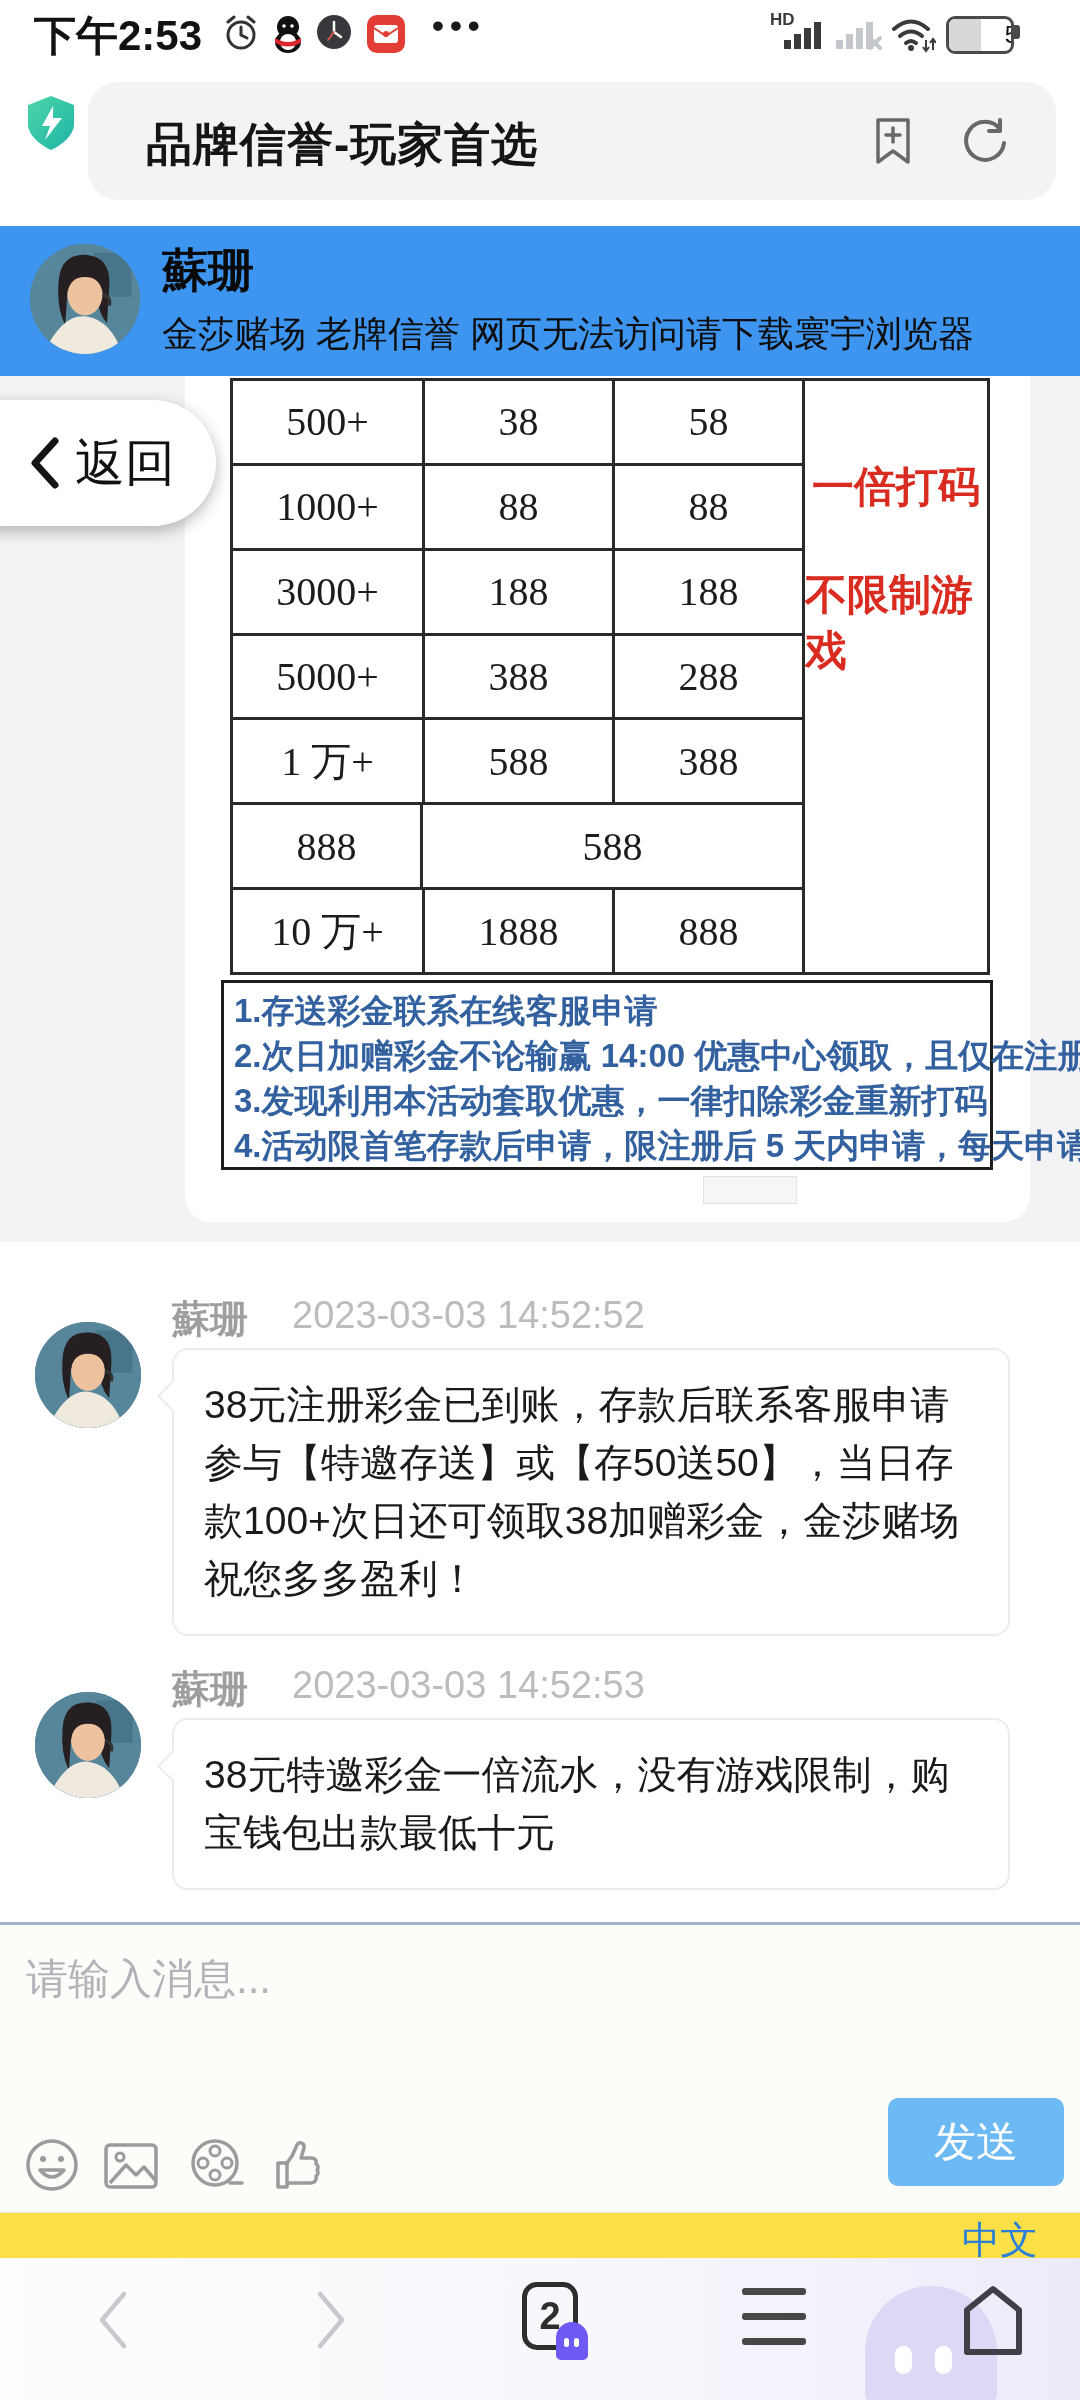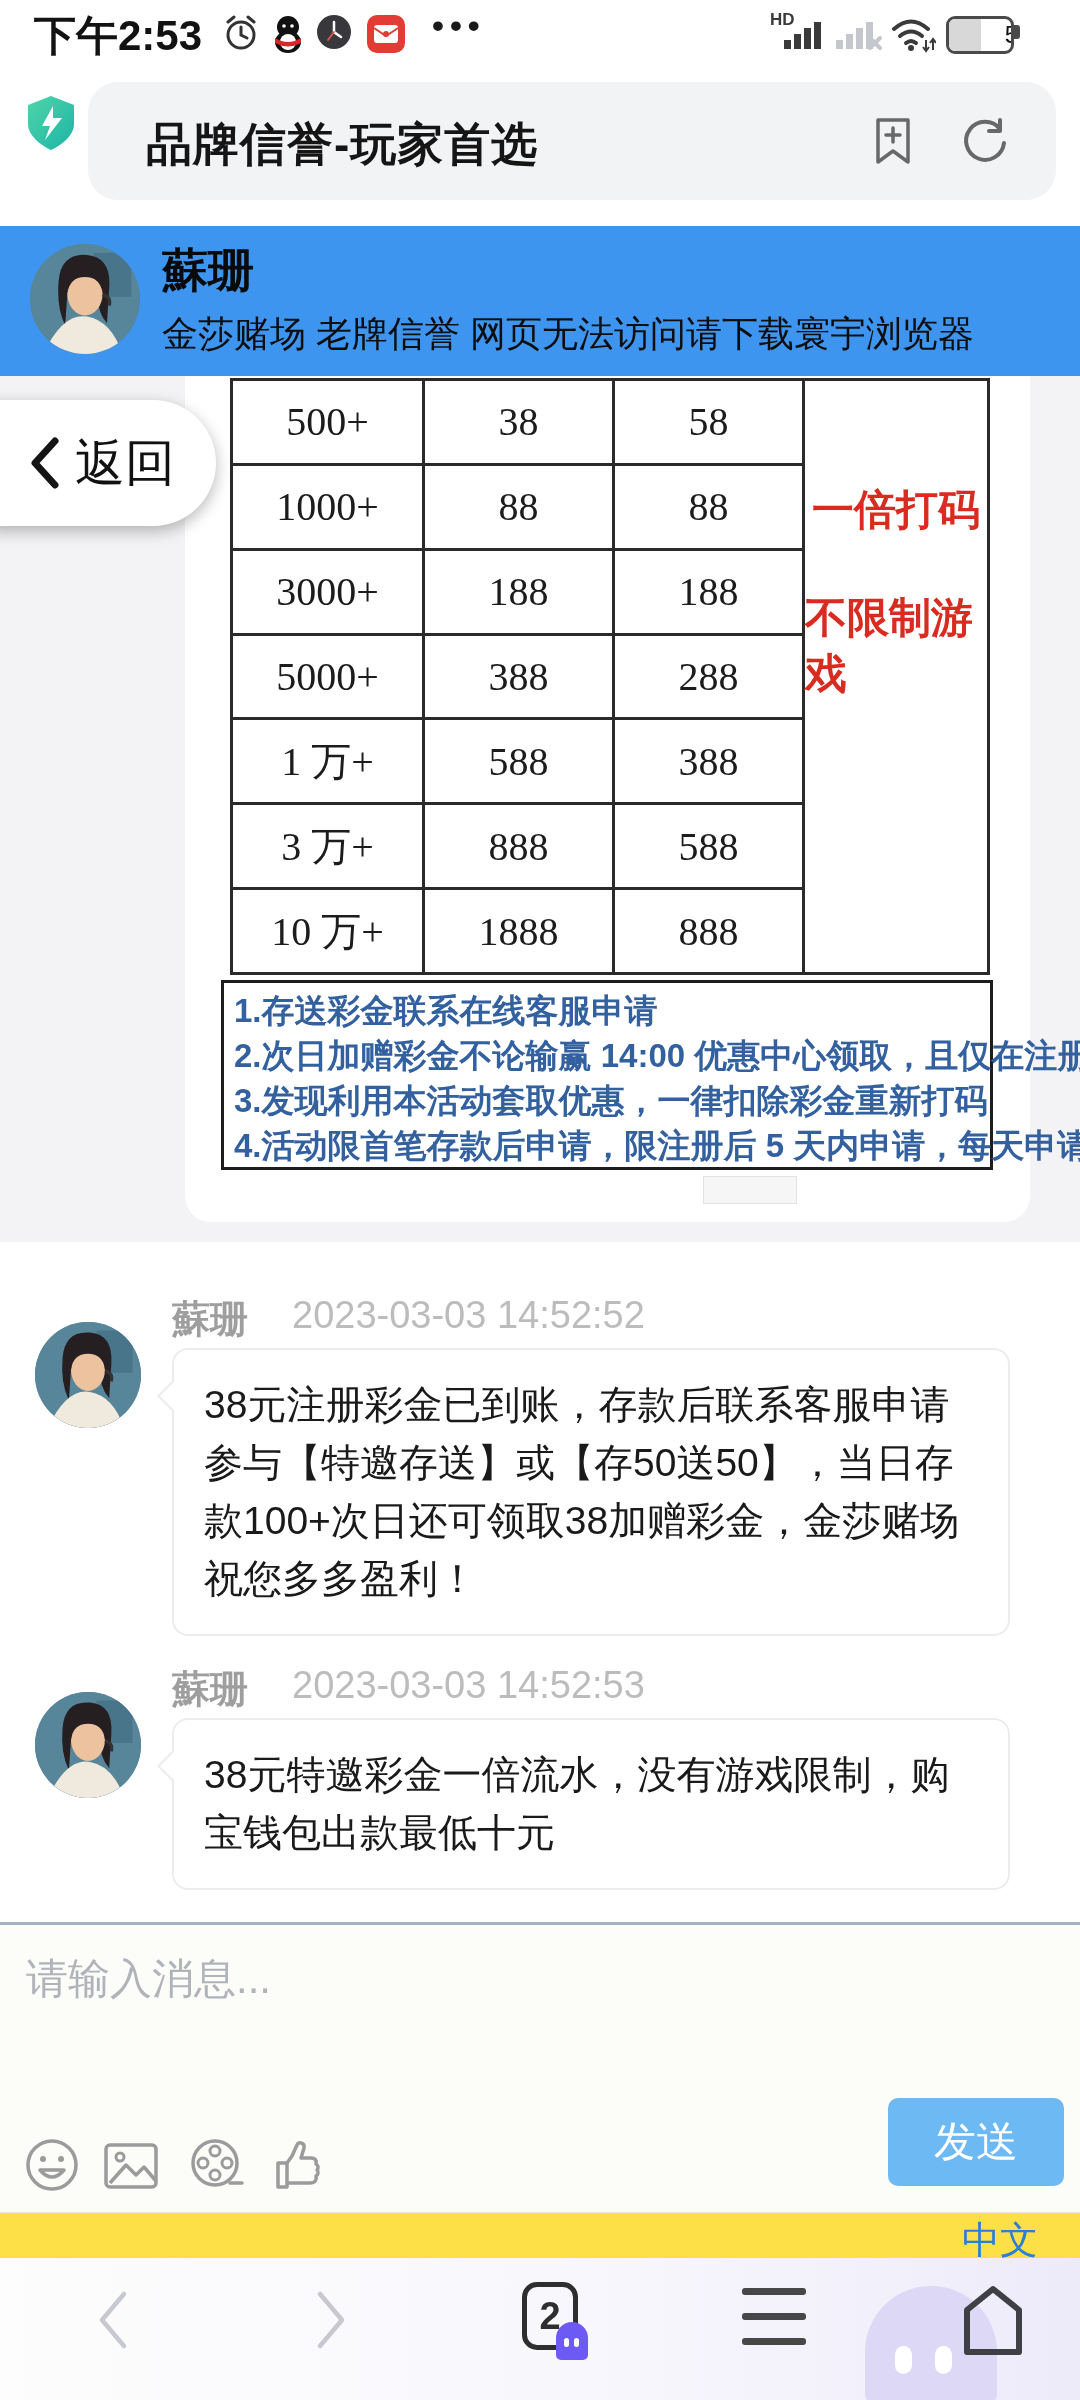--- a/index.html
+++ b/index.html
@@ -33,21 +33,21 @@
   
   .content-band{position:absolute;left:0;top:376px;width:1080px;height:866px;background:#f3f3f5;}
   .promo-card{position:absolute;left:185px;top:376px;width:845px;height:846px;background:#fff;border-radius:0 0 26px 26px;}
   .ptable{position:absolute;left:45px;top:2px;width:760px;height:597px;border:3px solid #2a2a2a;display:flex;box-sizing:border-box;
           font-family:"Liberation Serif","DejaVu Serif",serif;}
   .ptable-left{width:572px;display:flex;flex-direction:column;}
   .prow{flex:1;display:flex;border-bottom:3px solid #2a2a2a;}
   .prow:last-child{border-bottom:none;}
   .pcell{display:flex;align-items:center;justify-content:center;font-size:40px;color:#1c1c1c;border-right:3px solid #2a2a2a;box-sizing:border-box;}
   .pc1{width:192px;} .pc2{width:190px;} .pc3{flex:1;}
-  .pmerged{flex:1;display:flex;flex-direction:column;align-items:center;padding-top:101px;gap:52px;box-sizing:border-box;}
+  .pmerged{flex:1;display:flex;flex-direction:column;align-items:center;padding-top:78px;gap:52px;box-sizing:border-box;}
   .red-note{font-size:42px;font-weight:bold;color:#d92b1f;font-family:"Liberation Sans",sans-serif;}
   .notes-box{position:absolute;left:36px;top:604px;width:772px;height:190px;border:3px solid #1d1d1d;box-sizing:border-box;
              padding:6px 10px;display:flex;flex-direction:column;justify-content:flex-start;}
   .note-line{font-size:33px;font-weight:bold;color:#33619f;white-space:nowrap;}
   .artifact{position:absolute;left:518px;top:800px;width:92px;height:26px;background:#f6f6f6;border:1px solid #e3e3e3;}
 
   
   .back-pill{position:absolute;left:-12px;top:400px;width:228px;height:126px;background:#fff;border-radius:0 63px 63px 0;
              box-shadow:0 5px 16px rgba(0,0,0,.28);display:flex;align-items:center;justify-content:center;gap:16px;}
   .back-label{font-size:50px;color:#111;}
@@ -220,21 +220,20 @@
           <div class="pcell pc1">5000+</div>
           <div class="pcell pc2">388</div>
           <div class="pcell pc3">288</div>
         </div>
         <div class="prow">
           <div class="pcell pc1">1 万+</div>
           <div class="pcell pc2">588</div>
           <div class="pcell pc3">388</div>
         </div>
         <div class="prow">
-          <div class="pcell pc1">3 万+</div>
           <div class="pcell pc2">888</div>
           <div class="pcell pc3">588</div>
         </div>
         <div class="prow">
           <div class="pcell pc1">10 万+</div>
           <div class="pcell pc2">1888</div>
           <div class="pcell pc3">888</div>
         </div>
       </div>
       <div class="pmerged">

